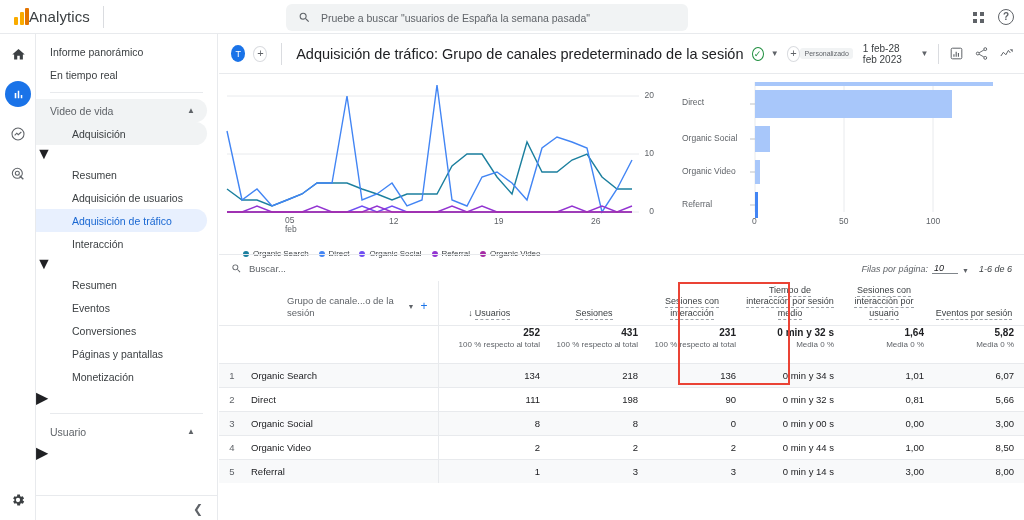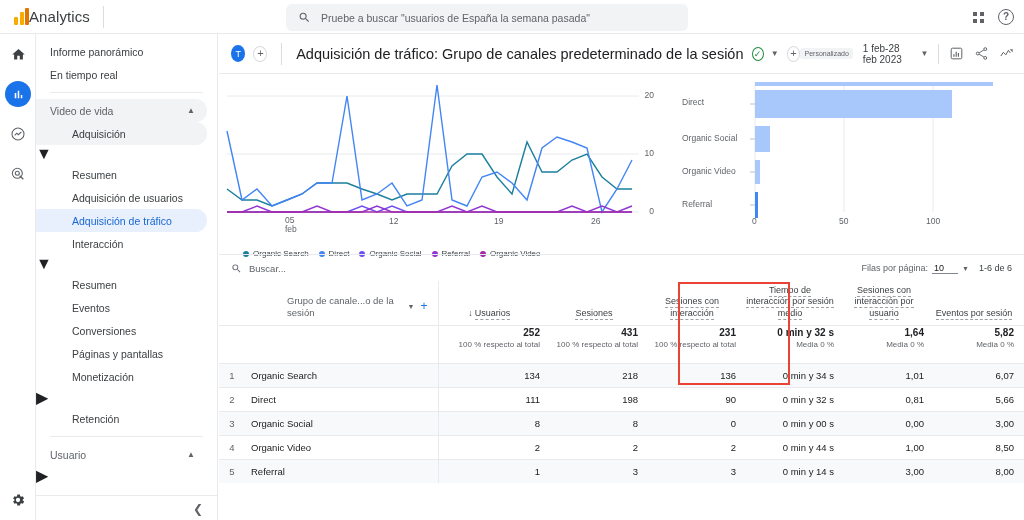--- a/index.html
+++ b/index.html
@@ -117,21 +117,21 @@
   .chart-right { width: 350px; position: relative; overflow: hidden; }
   .axis-lab { position: absolute; font-size: 8.5px; color: #5f6368; }
   .legend { position: absolute; left: 24px; bottom: -4px; display: flex; gap: 10px; align-items: center; }
   .lg { display: flex; align-items: center; gap: 4px; font-size: 8px; color: #3c4043; }
   .dot { width: 6px; height: 6px; border-radius: 50%; display: inline-block; }
 
   
   .table-zone { border-top: 1px solid #e8eaed; position: relative; }
   .tbl-toolbar { height: 26px; display: flex; align-items: center; padding: 0 12px; }
   .tbl-search { display: flex; align-items: center; gap: 7px; font-size: 9.5px; color: #5f6368; }
-  .rows-zone { margin-left: auto; display: flex; align-items: center; gap: 4px; font-size: 9px; color: #5f6368; }
+  .rows-zone { margin-left: auto; display: flex; align-items: flex-end; gap: 4px; font-size: 9px; color: #5f6368; font-style: italic; }
   .rows-val { color: #202124; border-bottom: 1px solid #80868b; padding: 0 14px 0 2px; }
   .rows-caret { font-size: 7px; }
   .range-txt { color: #3c4043; margin-left: 6px; }
 
   table { width: 100%; border-collapse: collapse; table-layout: fixed; }
   thead th {
     font-size: 9px; font-weight: normal; color: #3c4043;
     vertical-align: bottom; padding: 4px 10px 6px 0; text-align: center; line-height: 1.25;
   }
   th .u { border-bottom: 1px dashed #9aa0a6; padding-bottom: 1px; }
@@ -270,23 +270,20 @@
     <span>Páginas y pantallas</span>
   </div>
 
   <div class="nav-row">
     <div class="nav-item" style="padding-left:36px">
       <span>Monetización</span>
     </div>
     <span class="caret-r" style="top:6px">▶</span>
   </div>
 
-  <div class="nav-item sub">
-    <span>Retención</span>
-  </div>
 
   <div class="nav-sep"></div>
 
   <div class="nav-item group">
     <span>Usuario</span>
     <span class="chev">▲</span>
   </div>
 
   <div class="nav-row">
     <span class="caret-r" style="top:6px">▶</span>

